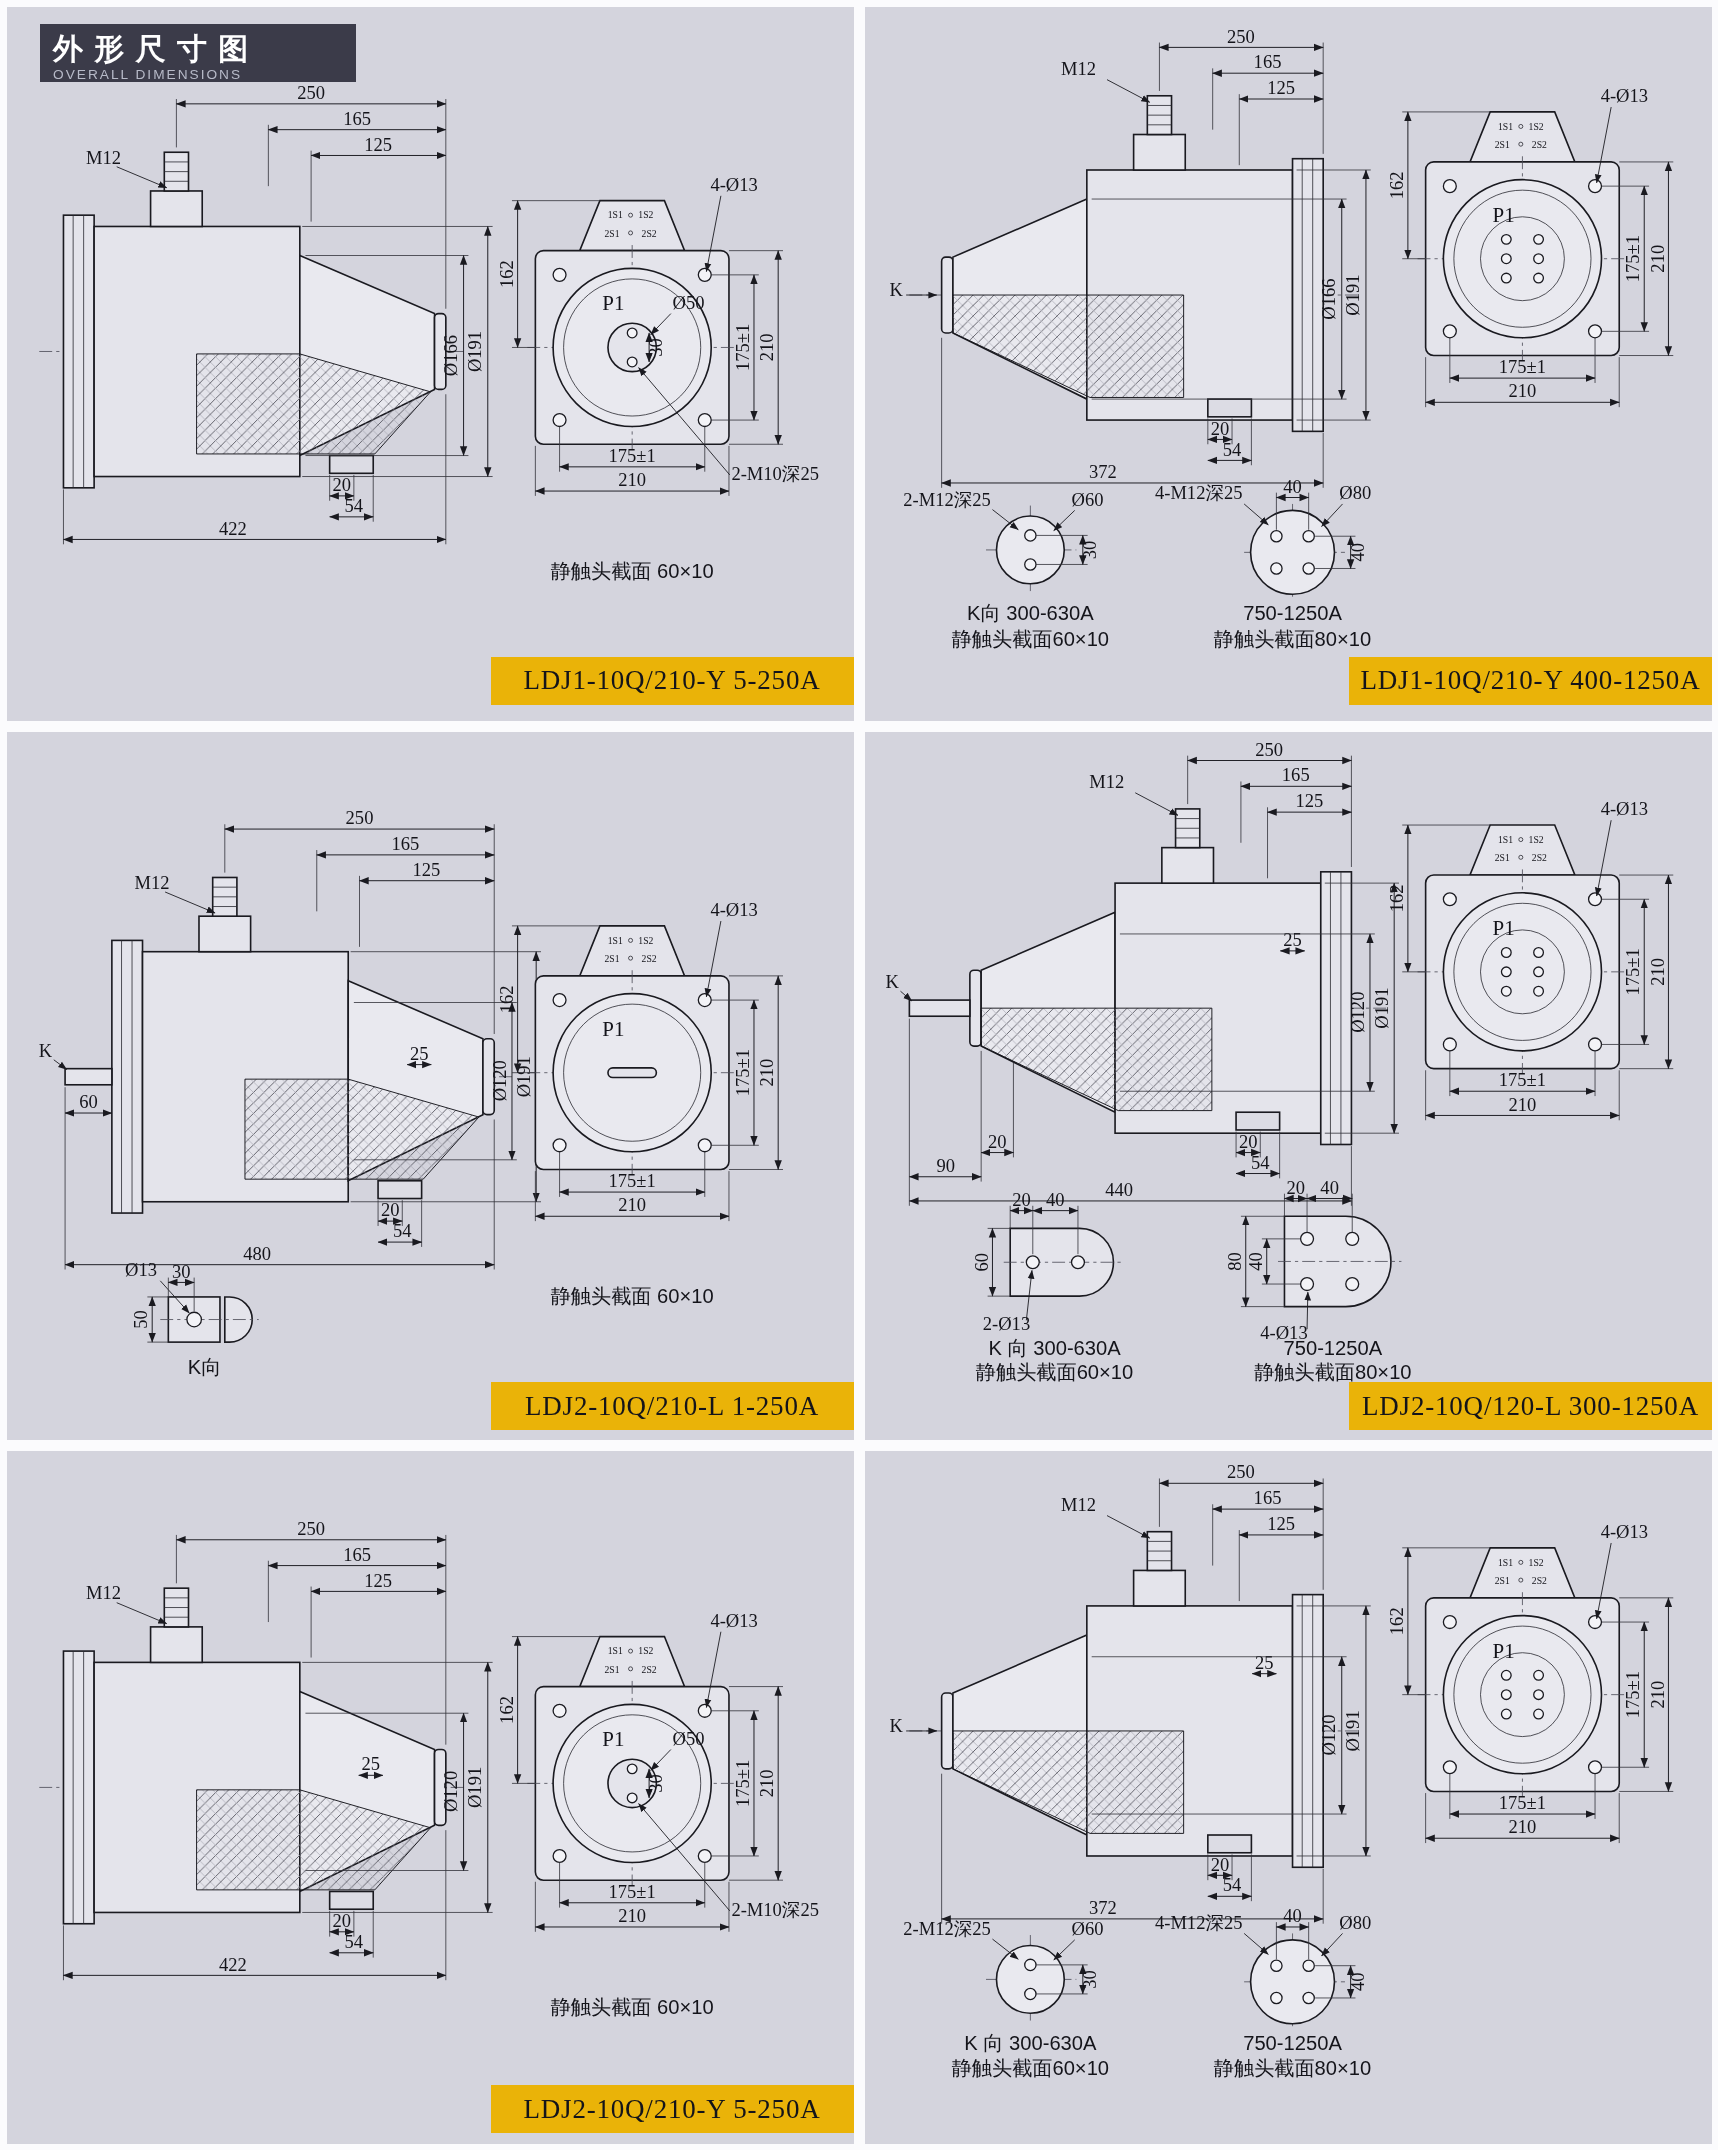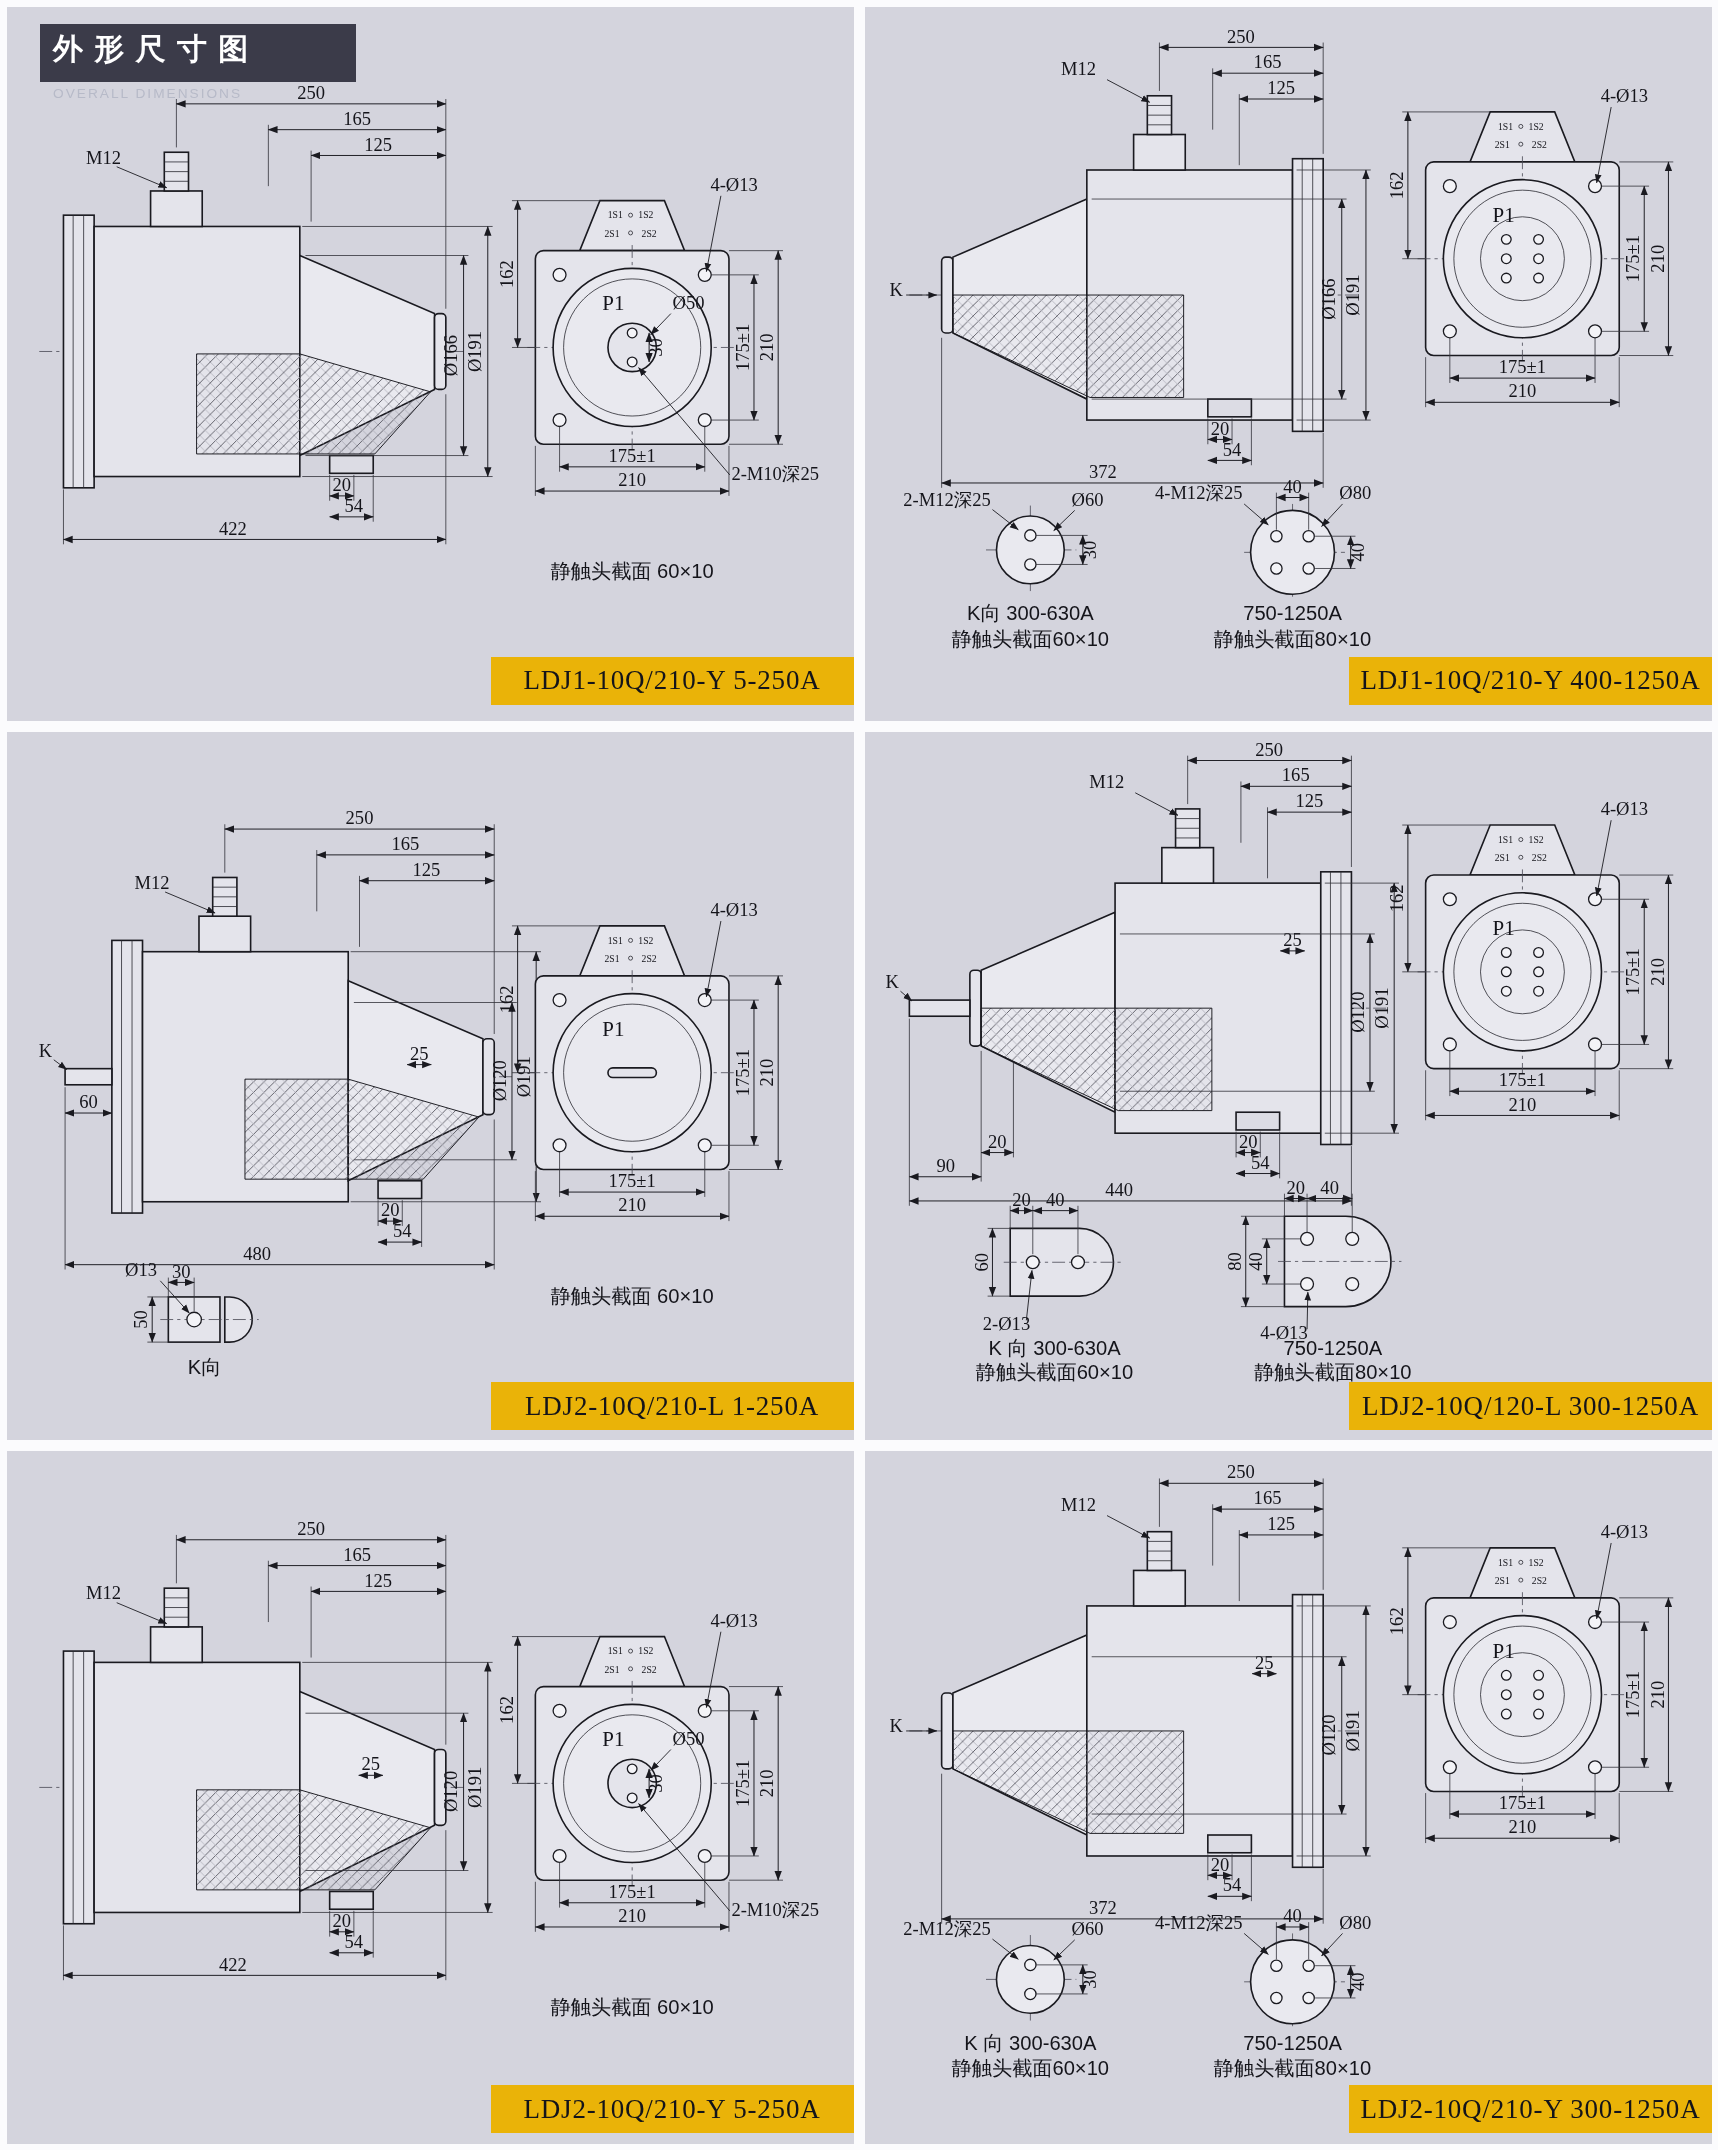--- a/index.html
+++ b/index.html
@@ -2,21 +2,21 @@
 <html style="font-size:13px"><head>
 <meta charset="utf-8">
 <style>
   body{margin:0;background:#ececf0}
   .page{position:relative;width:1719px;height:2151px;background:#fbfbfd;font-family:"Liberation Sans",sans-serif}
   .panel{position:absolute;background:#d4d4dd;overflow:hidden}
   .panel svg{position:absolute;left:0;top:0}
   .plabel{position:absolute;left:484px;width:363px;height:48px;background:#eab308;display:flex;align-items:center;justify-content:center;font:27px "Liberation Serif",serif;color:#14141a;letter-spacing:0.8px}
   .hdr{position:absolute;left:40px;top:24px;width:316px;height:58px;background:#3b3b49;z-index:5;padding:8px 13px;box-sizing:border-box}
   .hdr-cn{font-weight:bold;font-size:30px;color:#ffffff;letter-spacing:11.3px;line-height:1.1;font-family:"Liberation Sans",sans-serif}
-  .hdr-en{font-size:13.7px;color:#b7bac8;letter-spacing:2px;margin-top:21px;font-family:"Liberation Sans",sans-serif}
+  .hdr-en{font-size:13.7px;color:#b7bac8;letter-spacing:2px;margin-top:2px;font-family:"Liberation Sans",sans-serif}
   svg text{font-family:"Liberation Serif",serif;fill:#14141a}
   .dt{font-size:23px}.dt2{font-size:26px}.tiny{font-size:12px}
   .cap{font-size:25px;font-family:"Liberation Sans",sans-serif}
   .mid{text-anchor:middle}.end{text-anchor:end}
   .ol{stroke:#1a1a20;stroke-width:2;fill:none}
   .fill{fill:#e4e4eb}.fill2{fill:#dcdce4}.fill3{fill:#e9e9ef}
   .thin{stroke:#2a2a32;stroke-width:1;fill:none}
   .ext{stroke:#33333b;stroke-width:1;fill:none}
   .cl{stroke:#4a4a54;stroke-width:1;fill:none;stroke-dasharray:16 5 4 5}
   .dim{stroke:#1a1a20;stroke-width:1.2;fill:none;marker-start:url(#ar);marker-end:url(#ar)}
@@ -611,17 +611,16 @@
           <text class="dt mid" x="200" y="474">372</text>
   </g>
   <use href="#fvC" x="680" y="120"></use>
   <use href="#detR2" x="150" y="610"></use>
   <use href="#detR4" x="470" y="610"></use>
   <text class="cap mid" x="205" y="742">K 向  300-630A</text>
   <text class="cap mid" x="205" y="774">静触头截面60×10</text>
   <text class="cap mid" x="530" y="742">750-1250A</text>
   <text class="cap mid" x="530" y="774">静触头截面80×10</text>
  </svg>
- <div class="plabel" style="top:634px">LDJ2-10Q/210-Y 300-1250A</div>
 </section>
 
 </div>
 
 
 </body></html>

